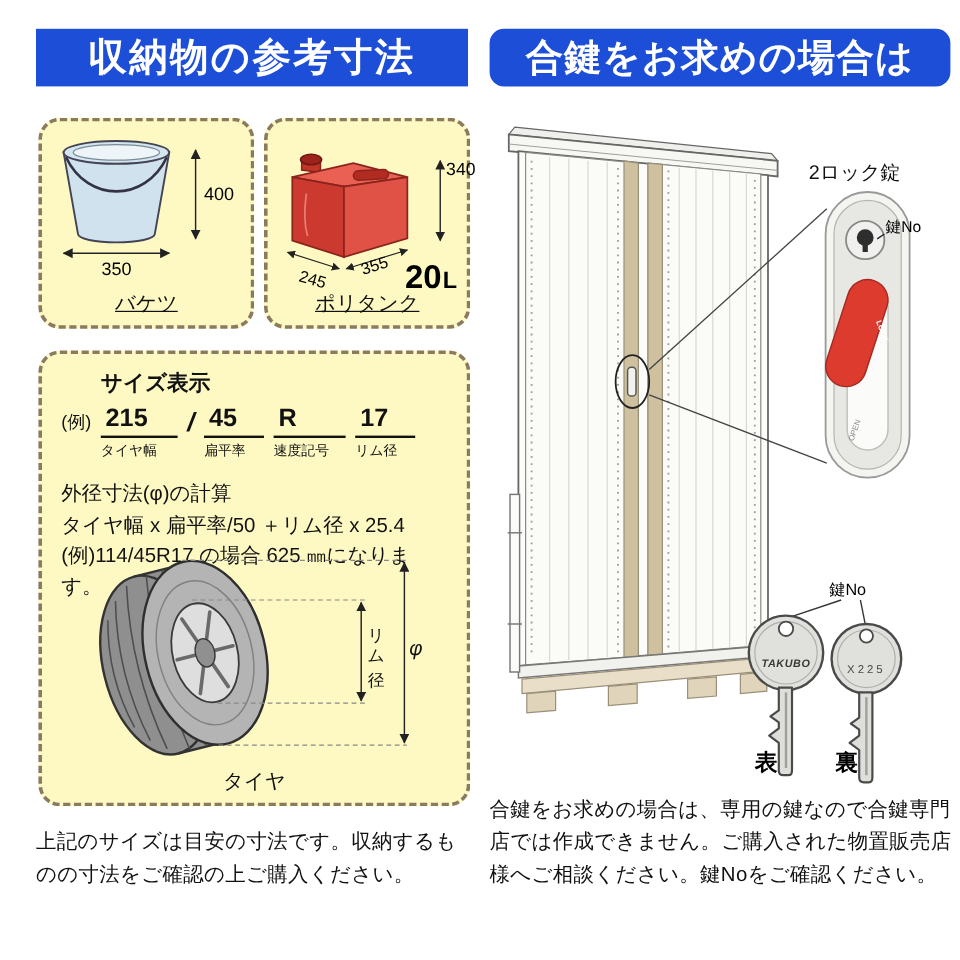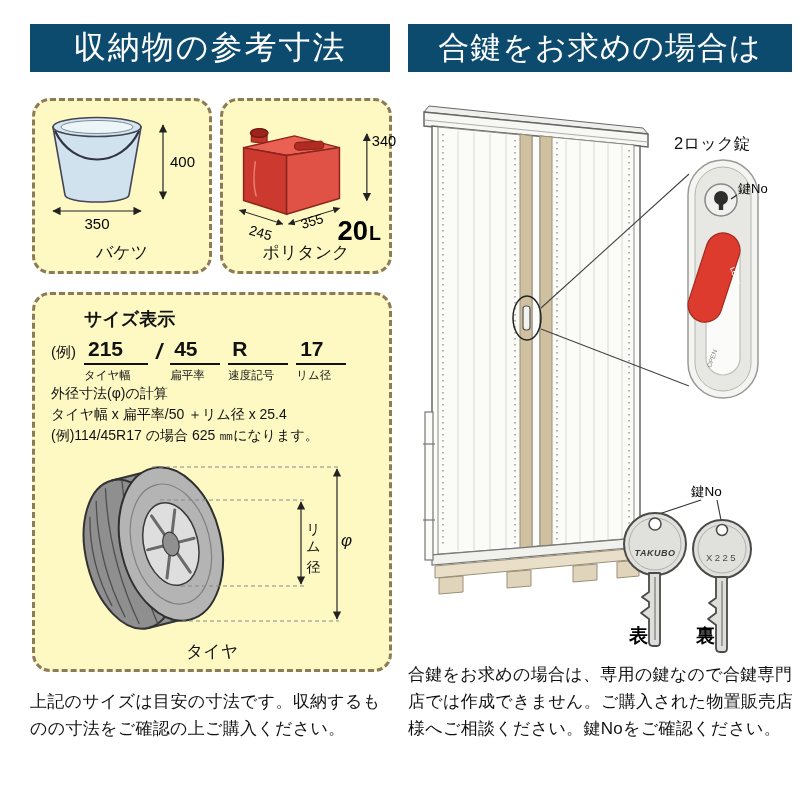--- a/index.html
+++ b/index.html
@@ -6,42 +6,42 @@
   html,body { background:#fff; }
   body {
     width:800px; height:800px;
     font-family:"Liberation Sans","DejaVu Sans",sans-serif;
     color:#111;
   }
   svg { font-family:inherit; }
   .page { position:relative; width:800px; height:800px; background:#fff; overflow:hidden; }
 
   .header-band {
-    position:absolute; background:#0c4a6e; color:#fff; font-weight:normal;
+    position:absolute; background:#1d4ed8; color:#fff; font-weight:bold;
     display:flex; align-items:center; justify-content:center; white-space:nowrap;
   }
   #left-header  { left:30px;  top:24px; width:360px; height:48px; font-size:32px; letter-spacing:2px; }
-  #right-header { left:408px; top:24px; width:384px; height:48px; font-size:31px; letter-spacing:1px; }
+  #right-header { left:408px; top:24px; width:384px; height:48px; font-size:31px; letter-spacing:1px;border-radius:12px; }
 
   .dash-box { position:absolute; border:3px dashed #8b7b5e; border-radius:18px; background:#fef9c3; }
   #bucket-box { left:32px;  top:98px;  width:180px; height:176px; }
   #tank-box   { left:220px; top:98px;  width:172px; height:176px; }
   #size-box   { left:32px;  top:292px; width:360px; height:380px; padding:12px 16px; }
 
-  .item-label { position:absolute; bottom:7px; left:0; right:0; text-align:center; font-size:17px; }
+  .item-label { position:absolute; bottom:7px; left:0; right:0; text-align:center; font-size:17px;text-decoration:underline; }
   .illus { position:absolute; }
 
   .size-title { font-size:18px; font-weight:bold;margin-left:33px; }
   .spec-row { display:flex; gap:8px; align-items:flex-start; margin-top:6px; }
   .spec-prefix { font-size:15px; padding-top:6px; white-space:nowrap; }
   .spec-group { }
   .spec-num { font-size:21px; font-weight:bold; border-bottom:2px solid #111; padding:0 4px 2px; }
   .spec-sub { font-size:11.5px; margin-top:3px; white-space:nowrap; }
   .spec-slash { font-size:22px; font-weight:bold; font-style:italic; padding-top:2px; }
-  .calc { margin-top:0; font-size:14px; line-height:1.5; }
+  .calc { margin-top:16px; font-size:17px; line-height:1.5; }
 
   .vert-label {
     position:absolute; writing-mode:vertical-rl; text-orientation:upright;
     font-size:14px; letter-spacing:2px; white-space:nowrap;
   }
   #phi-label { position:absolute; font-size:17px; font-style:italic; }
   .tire-caption { position:absolute; bottom:6px; left:0; right:0; text-align:center; font-size:17px; }
 
   .note { position:absolute; font-size:17px; line-height:1.6; letter-spacing:0.3px; }
   #left-note  { left:30px;  top:688px; width:368px; }

